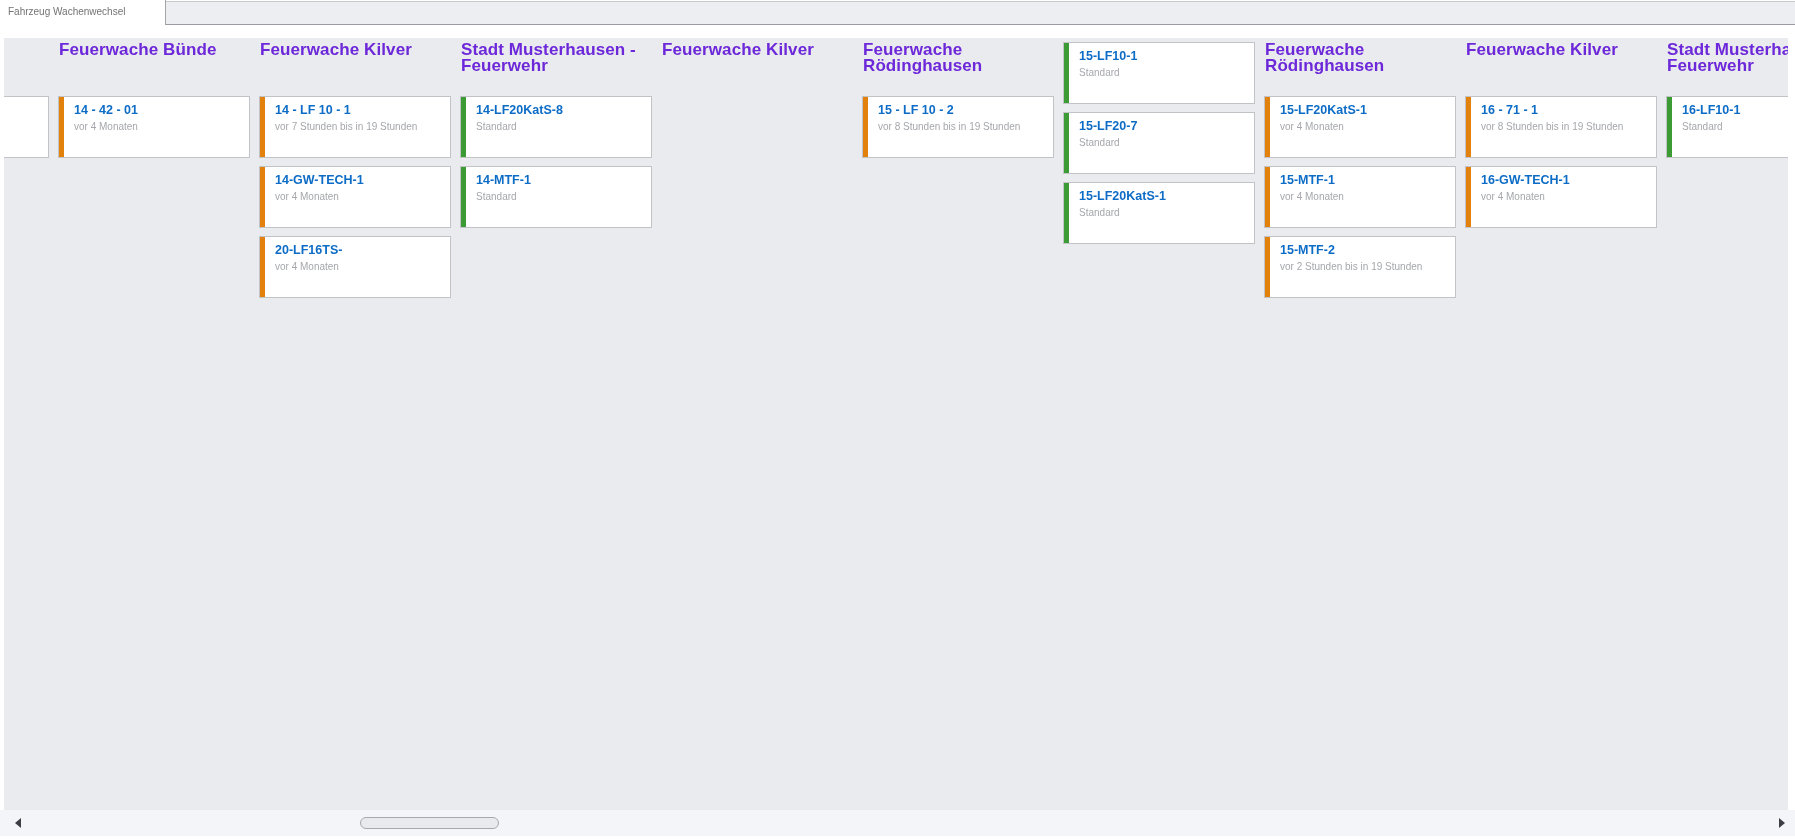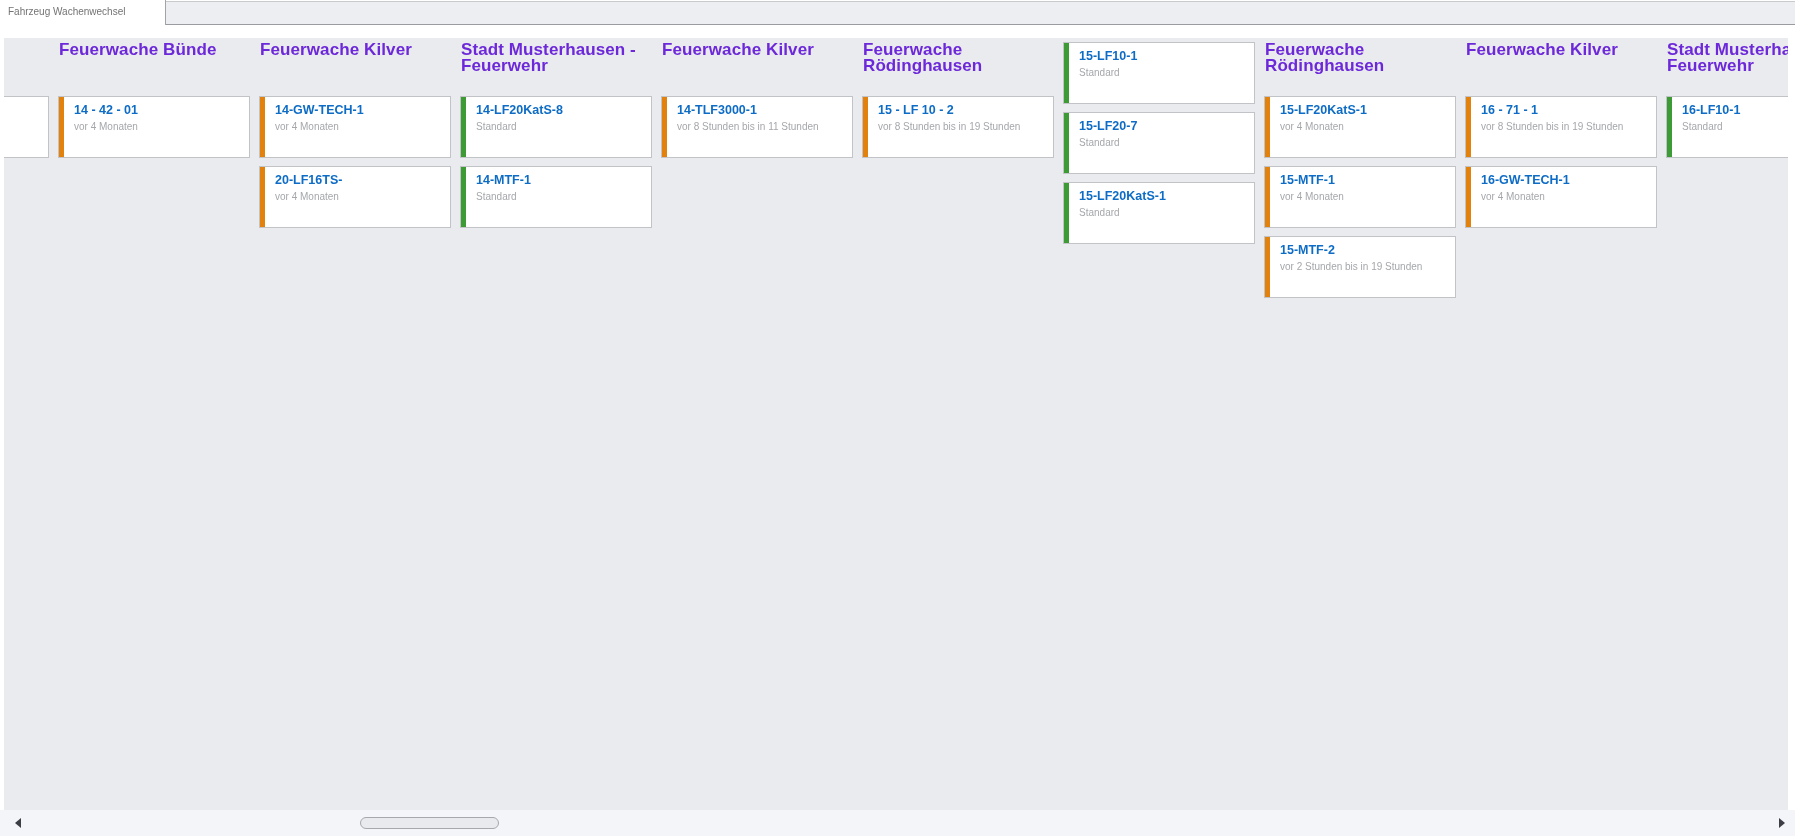--- a/index.html
+++ b/index.html
@@ -122,20 +122,25 @@
           <div class="card">
             <span class="stripe orange"></span>
             <div class="card-title">14 - 42 - 01</div>
             <div class="card-subtitle">vor 4 Monaten</div>
           </div>
         </div>
         <div class="column">
           <div class="column-header">Feuerwache Kilver</div>
           <div class="card">
             <span class="stripe orange"></span>
+            <div class="card-title">14 - LF 10 - 1</div>
+            <div class="card-subtitle">vor 7 Stunden bis in 19 Stunden</div>
+          </div>
+          <div class="card">
+            <span class="stripe orange"></span>
             <div class="card-title">14-GW-TECH-1</div>
             <div class="card-subtitle">vor 4 Monaten</div>
           </div>
           <div class="card">
             <span class="stripe orange"></span>
             <div class="card-title">20-LF16TS-</div>
             <div class="card-subtitle">vor 4 Monaten</div>
           </div>
         </div>
         <div class="column">
@@ -146,25 +151,20 @@
             <div class="card-subtitle">Standard</div>
           </div>
           <div class="card">
             <span class="stripe green"></span>
             <div class="card-title">14-MTF-1</div>
             <div class="card-subtitle">Standard</div>
           </div>
         </div>
         <div class="column">
           <div class="column-header">Feuerwache Kilver</div>
-          <div class="card">
-            <span class="stripe orange"></span>
-            <div class="card-title">14-TLF3000-1</div>
-            <div class="card-subtitle">vor 8 Stunden bis in 11 Stunden</div>
-          </div>
         </div>
         <div class="column">
           <div class="column-header">Feuerwache Rödinghausen</div>
           <div class="card">
             <span class="stripe orange"></span>
             <div class="card-title">15 - LF 10 - 2</div>
             <div class="card-subtitle">vor 8 Stunden bis in 19 Stunden</div>
           </div>
         </div>
         <div class="column">

